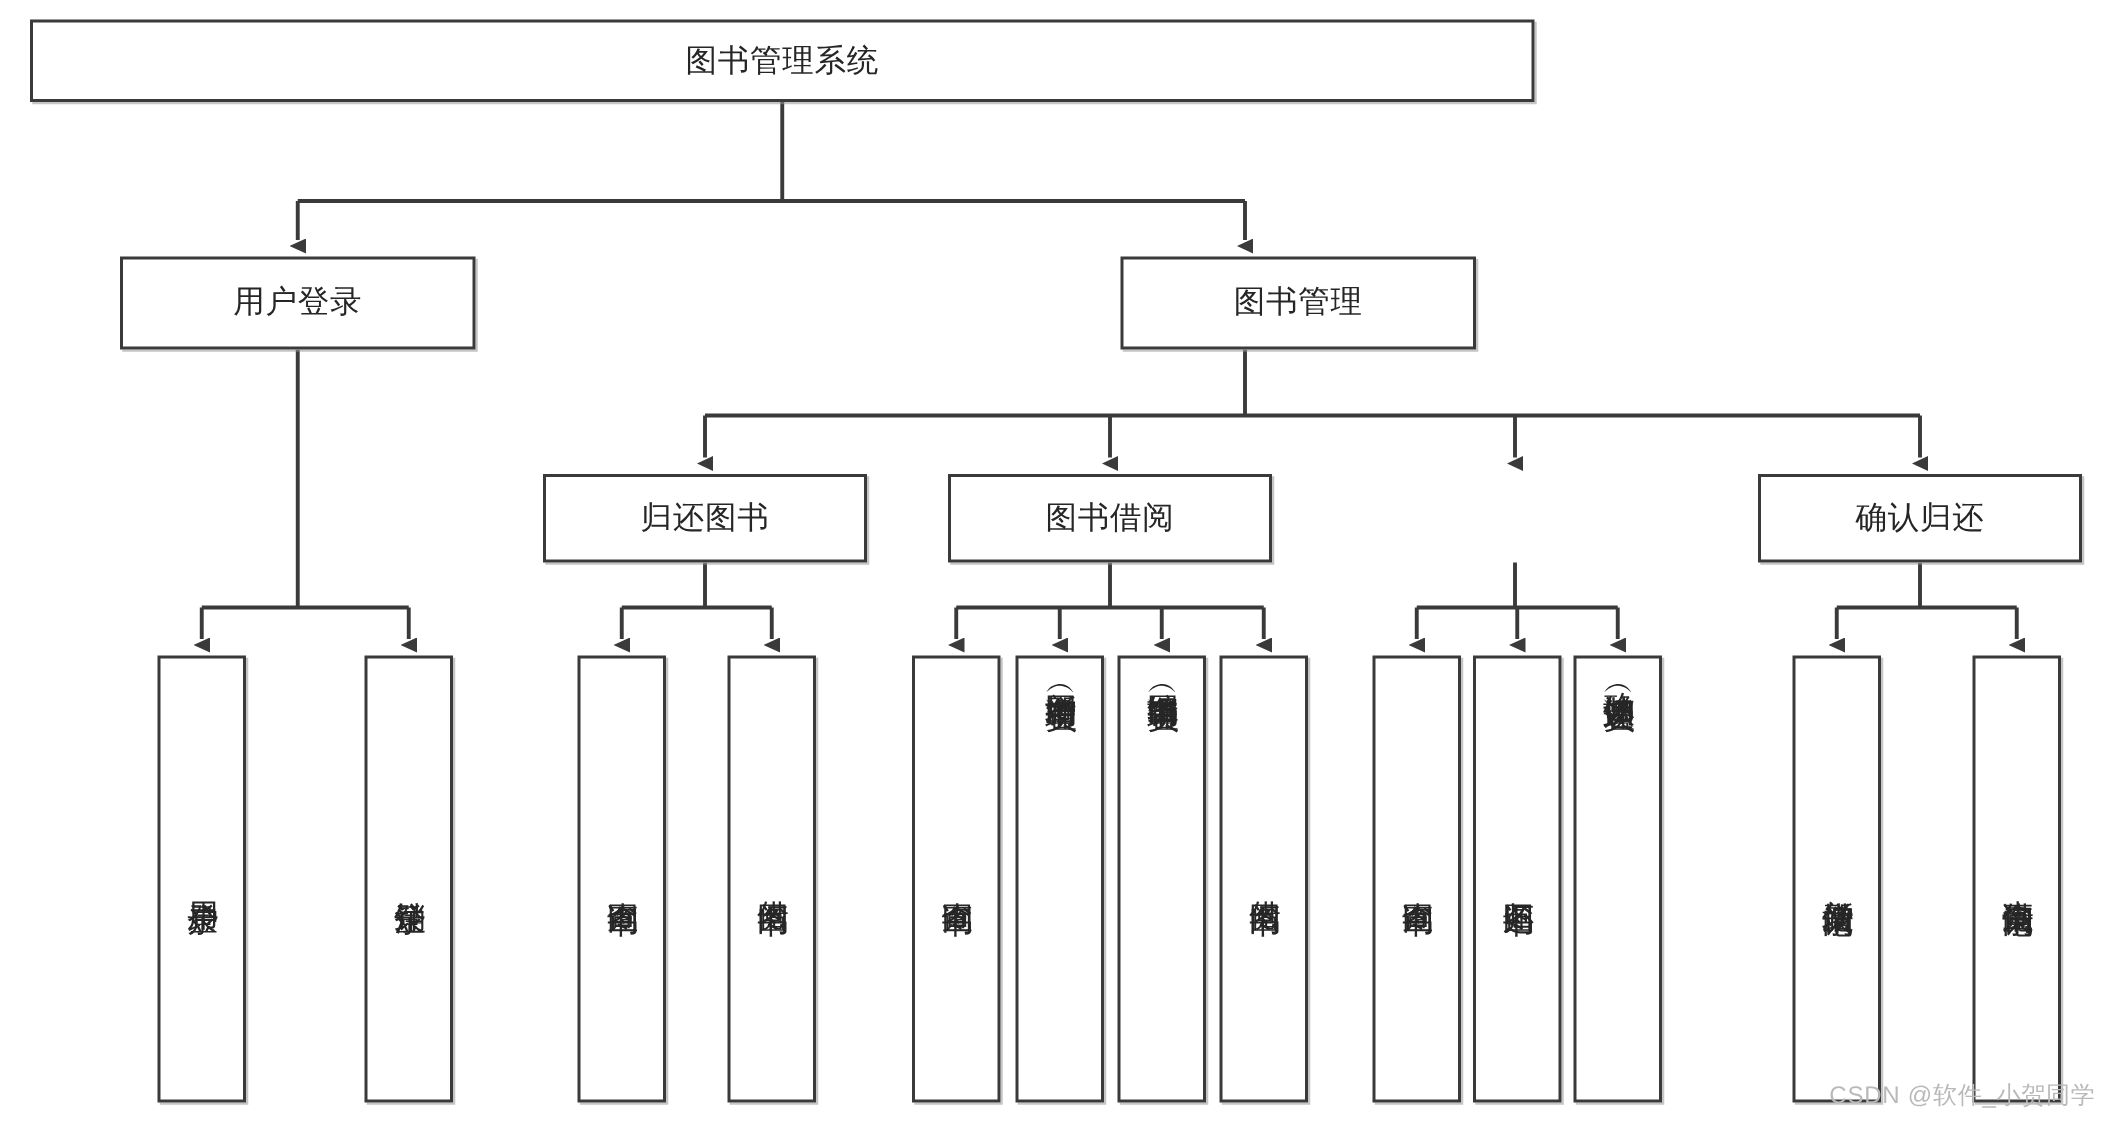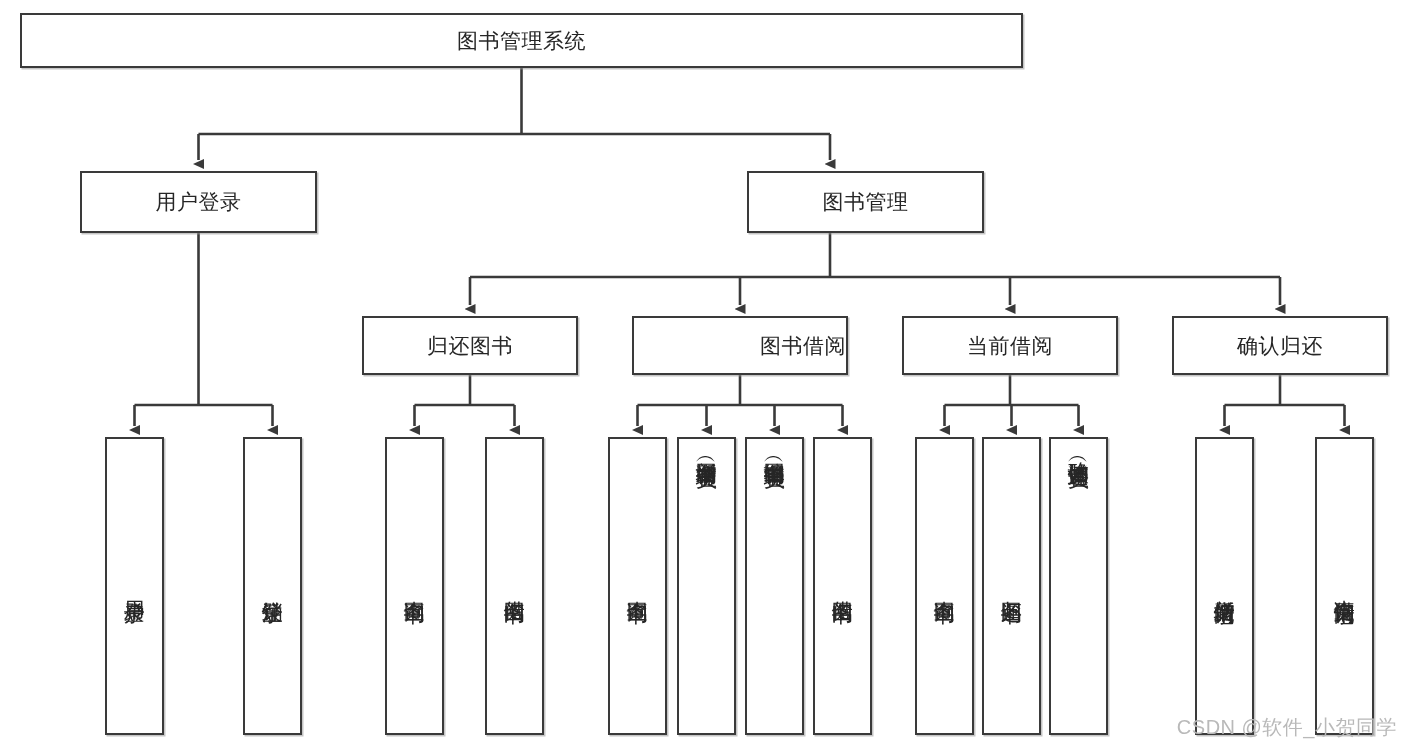--- a/index.html
+++ b/index.html
@@ -61,21 +61,21 @@
     padding-top: 0;
   }
   .leaf-box.top-align {
     align-items: flex-start;
     padding-top: 6px;
   }
   #watermark {
     position: absolute;
     right: 8px;
     bottom: 6px;
-    font-size: 20px;
+    font-size: 16px;
     color: #b9b9b9;
     letter-spacing: 0.5px;
     white-space: nowrap;
     pointer-events: none;
   }
 </style>
 </head>
 <body>
 
 <div id="diagram-root">
@@ -149,25 +149,22 @@
   <div class="node-box" id="node-l2-0" style="left: 80px; top: 171px; width: 237px; height: 62px;">
     <span class="node-label-h">用户登录</span>
   </div>
   <div class="node-box" id="node-l2-1" style="left: 711px; top: 171px; width: 237px; height: 62px; margin-left: 36px;">
     <span class="node-label-h">图书管理</span>
   </div>
 
   <div class="node-box" id="node-l3-0" style="left: 362px; top: 316px; width: 216px; height: 59px;">
     <span class="node-label-h">归还图书</span>
   </div>
-  <div class="node-box" id="node-l3-1" style="left: 632px; top: 316px; width: 216px; height: 59px; justify-content: flex-end;">
+  <div class="node-box" id="node-l3-1" style="left: 632px; top: 316px; width: 216px; height: 59px;">
     <span class="node-label-h">图书借阅</span>
-  </div>
-  <div class="node-box" id="node-l3-2" style="left: 902px; top: 316px; width: 216px; height: 59px;">
-    <span class="node-label-h">当前借阅</span>
   </div>
   <div class="node-box" id="node-l3-3" style="left: 1172px; top: 316px; width: 216px; height: 59px;">
     <span class="node-label-h">确认归还</span>
   </div>
 
   <div class="node-box leaf-box" id="node-leaf-0" style="left: 105px; top: 437px; width: 59px; height: 298px;">
     <span class="node-label-v">用户登录</span>
   </div>
   <div class="node-box leaf-box" id="node-leaf-1" style="left: 243px; top: 437px; width: 59px; height: 298px;">
     <span class="node-label-v">注销登录</span>

